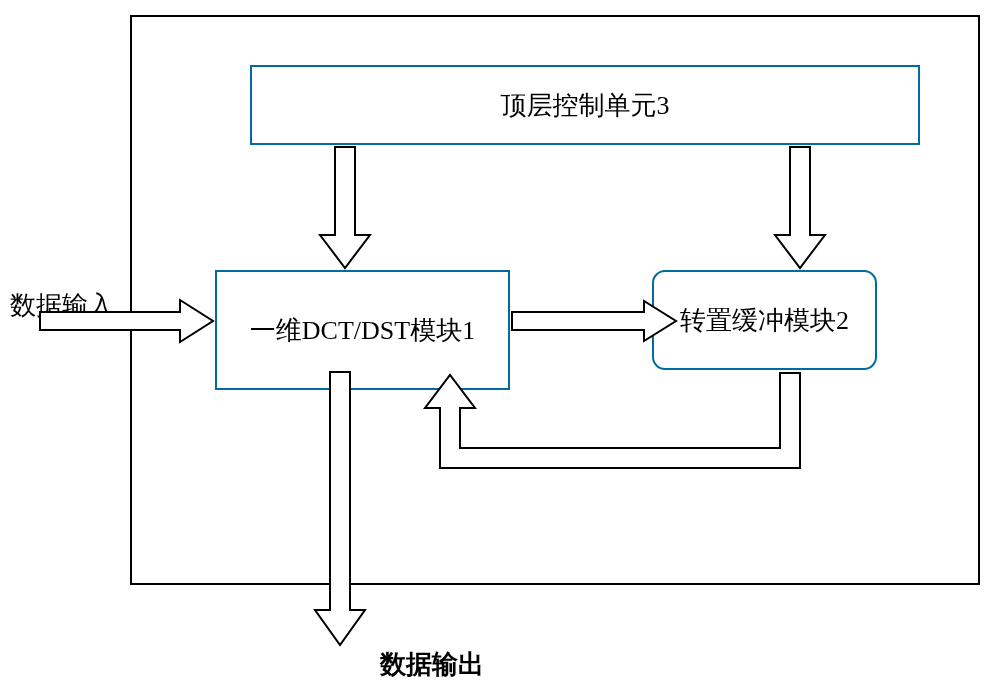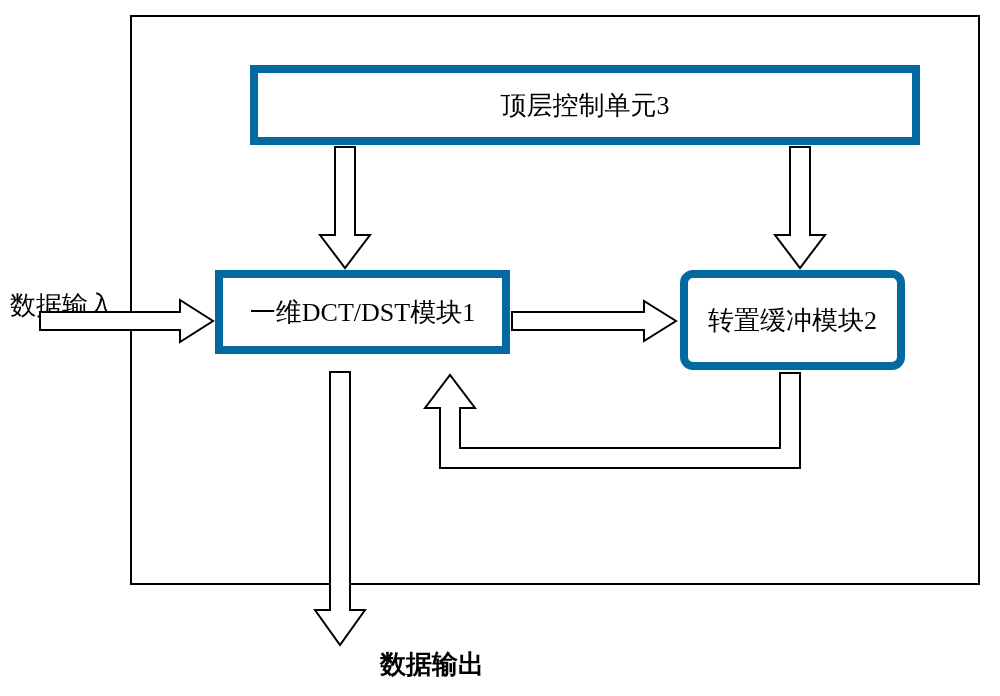--- a/index.html
+++ b/index.html
@@ -18,21 +18,21 @@
     position: absolute;
     left: 130px;
     top: 15px;
     width: 850px;
     height: 570px;
     border: 2px solid #000;
     box-sizing: border-box;
   }
   .box {
     position: absolute;
-    border: 8px solid #0369a1;
+    border: 2px solid #0369a1;
     box-sizing: border-box;
     display: flex;
     align-items: center;
     justify-content: center;
     font-size: 26px;
     background: #fff;
   }
   .label {
     position: absolute;
     font-size: 26px;
@@ -53,25 +53,25 @@
 <body>
 
 <div class="canvas">
 
   <div class="outer-border"></div>
 
   <div class="box" style="left:250px; top:65px; width:670px; height:80px;">
     <span>顶层控制单元3</span>
   </div>
 
-  <div class="box" style="left:215px; top:270px; width:295px; height:84px;">
+  <div class="box" style="left:215px; top:270px; width:295px; height:120px;">
     <span>一维DCT/DST模块1</span>
   </div>
 
-  <div class="box" style="left:680px; top:270px; width:225px; height:100px;border-radius:13px;">
+  <div class="box" style="left:652px; top:270px; width:225px; height:100px;border-radius:13px;">
     <span>转置缓冲模块2</span>
   </div>
 
   <div class="label" style="left:10px; top:260px;">数据输入</div>
 
   <div class="label" style="left:380px; top:619px;font-weight:bold;">数据输出</div>
 
   <svg class="arrow" style="left:40px; top:298px;" width="175" height="50">
     <polygon points="0,14 140,14 140,2 173,23 140,44 140,32 0,32"></polygon>
   </svg>

